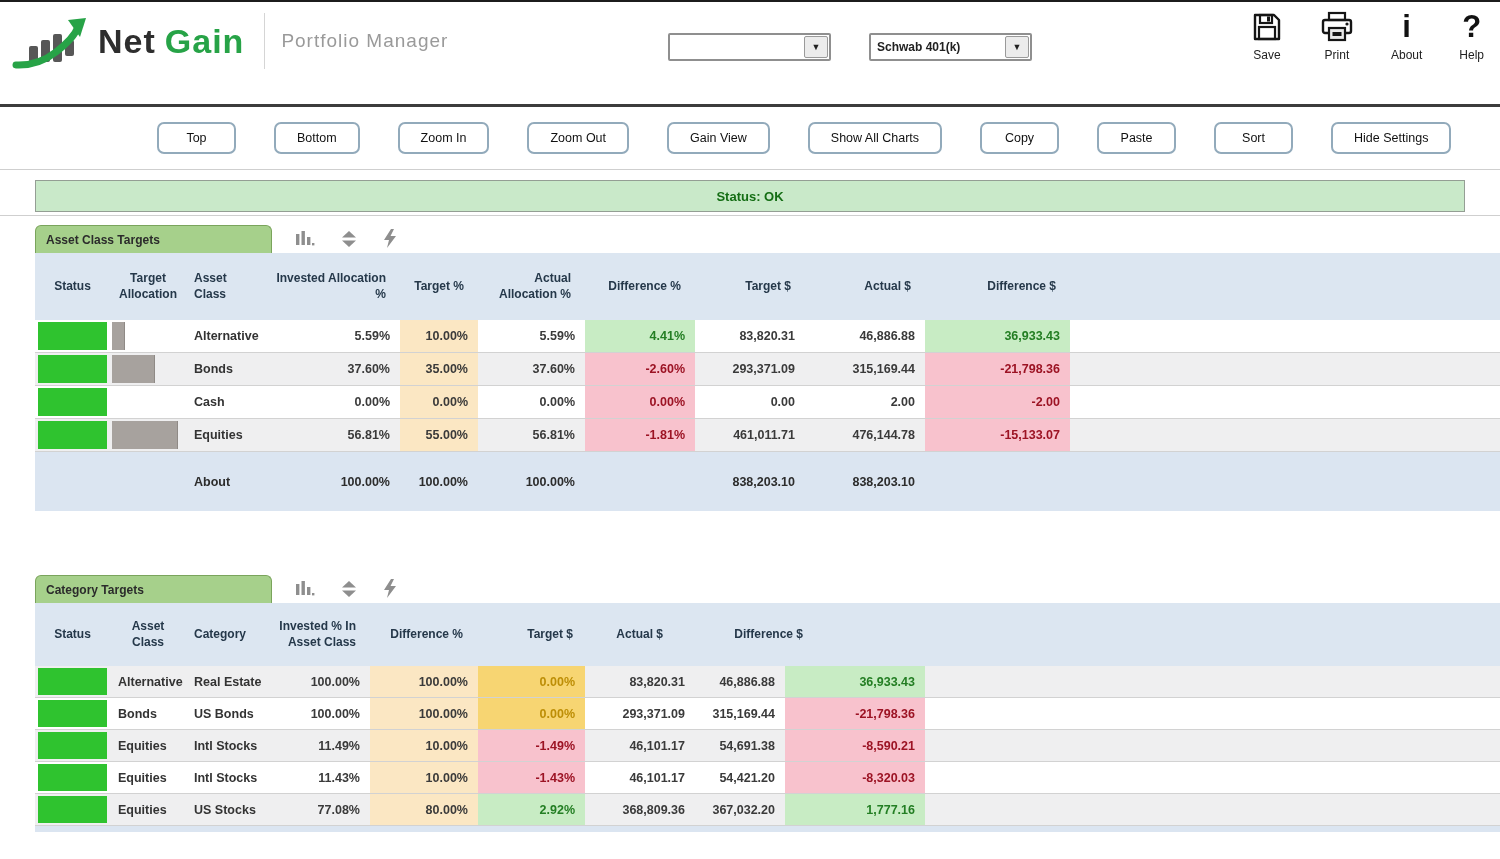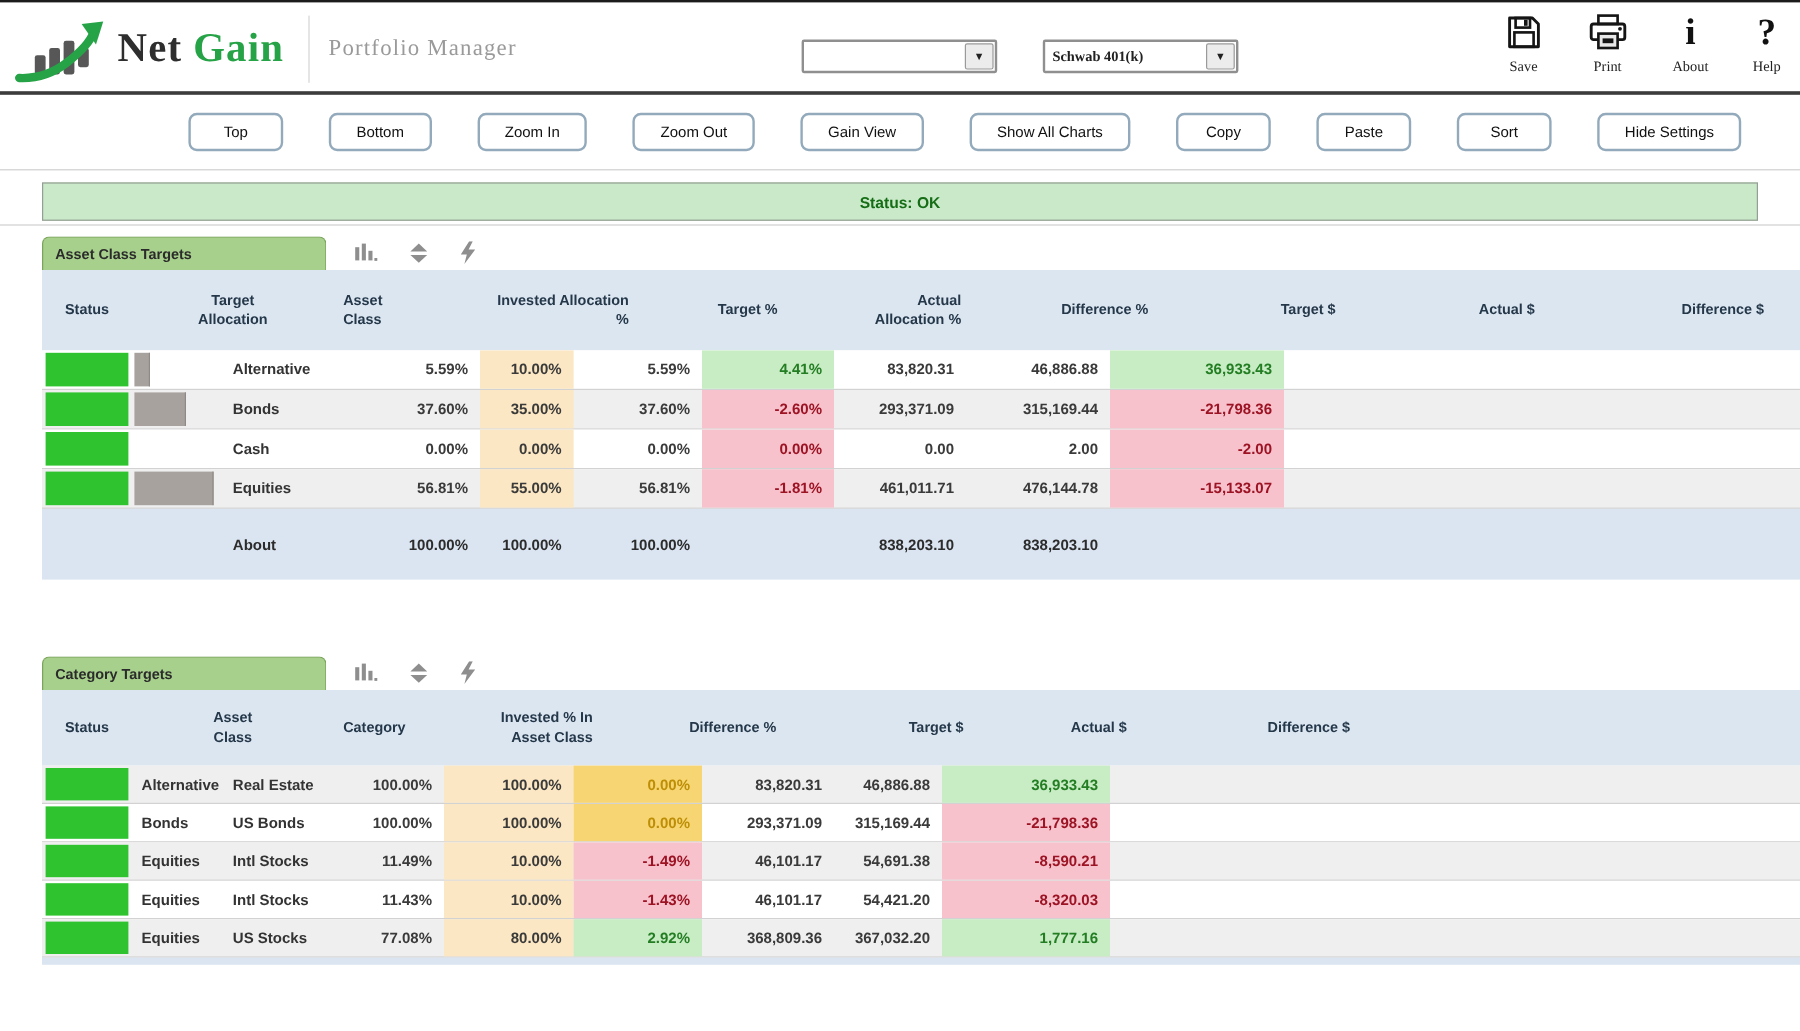--- a/index.html
+++ b/index.html
@@ -3,21 +3,21 @@
 <meta charset="utf-8">
 <style>
   * { box-sizing: border-box; }
   html,body { margin:0; padding:0; }
   body {
     width:1500px; height:859px; background:#fff; overflow:hidden;
     font-family:"Liberation Sans", sans-serif; color:#333;
     border-top:2px solid #1c1c1c;
   }
   
-  .topbar { position:relative; height:74px;font-family:Liberation Serif, serif; }
+  .topbar { position:relative; height:102px; }
   .brand { position:absolute; left:12px; top:8px; display:flex; align-items:center; }
   .brand-net { font-size:34px; font-weight:bold; color:#2e2e2e; letter-spacing:1px; margin-left:8px;}
   .brand-gain { font-size:34px; font-weight:bold; color:#27a347; letter-spacing:1px; margin-left:9px;}
   .vsep { width:1px; height:56px; background:#d5d5d5; margin:0 16px 0 20px; }
   .brand-sub { font-size:19px; color:#9a9a9a; letter-spacing:1px; }
   .combos { position:absolute; left:668px; top:31px; display:flex; gap:38px; }
   .combo { width:163px; height:28px; background:#fff; border:2px solid #8f8f8f; border-radius:2px;
            display:flex; align-items:center; cursor:default; }
   .combo-val { flex:1; font-size:12px; font-weight:bold; color:#222; padding-left:6px;
                white-space:nowrap; overflow:hidden; }
@@ -45,21 +45,21 @@
   .tsection { margin-left:35px; }
   .tsection.first { margin-top:8px; }
   .tsection.second { margin-top:63px; }
   .tabrow { display:flex; align-items:flex-end; height:29px; }
   .tab { width:237px; height:28px; background:#a6d08b; border:1px solid #7aa45c; border-bottom:none;
          border-radius:6px 6px 0 0; display:flex; align-items:center; padding-left:10px;
          font-size:12px; font-weight:bold; color:#2b2b2b; cursor:pointer; }
   .tabicons { display:flex; align-items:center; gap:25px; margin-left:23px; padding-bottom:5px; }
   .tabicons .ticon { cursor:pointer; }
   
-  .thead { display:flex; background:#dce6f1;gap:46px; }
+  .thead { display:flex; background:#dce6f1; }
   .hcell { position:relative; display:flex; align-items:center; padding:4px 8px;
            font-size:12px; font-weight:bold; color:#25384a; line-height:1.3; }
   .hcell.num { justify-content:flex-end; text-align:right; padding-right:14px; }
   .hcell.ctr { justify-content:center; text-align:center; }
   .trow { display:flex; border-bottom:1px solid #d2d2d2; background:#fff; }
   .t1 .trow:nth-child(even) { background:#efeff0; }
   .t2 .trow:nth-child(odd)  { background:#efeff0; }
   .cell { display:flex; align-items:center; padding:0 8px; font-size:12.5px; font-weight:600;
           color:#3a3a3a; white-space:nowrap; overflow:hidden; }
   .cell.num { justify-content:flex-end; padding-right:10px; }

